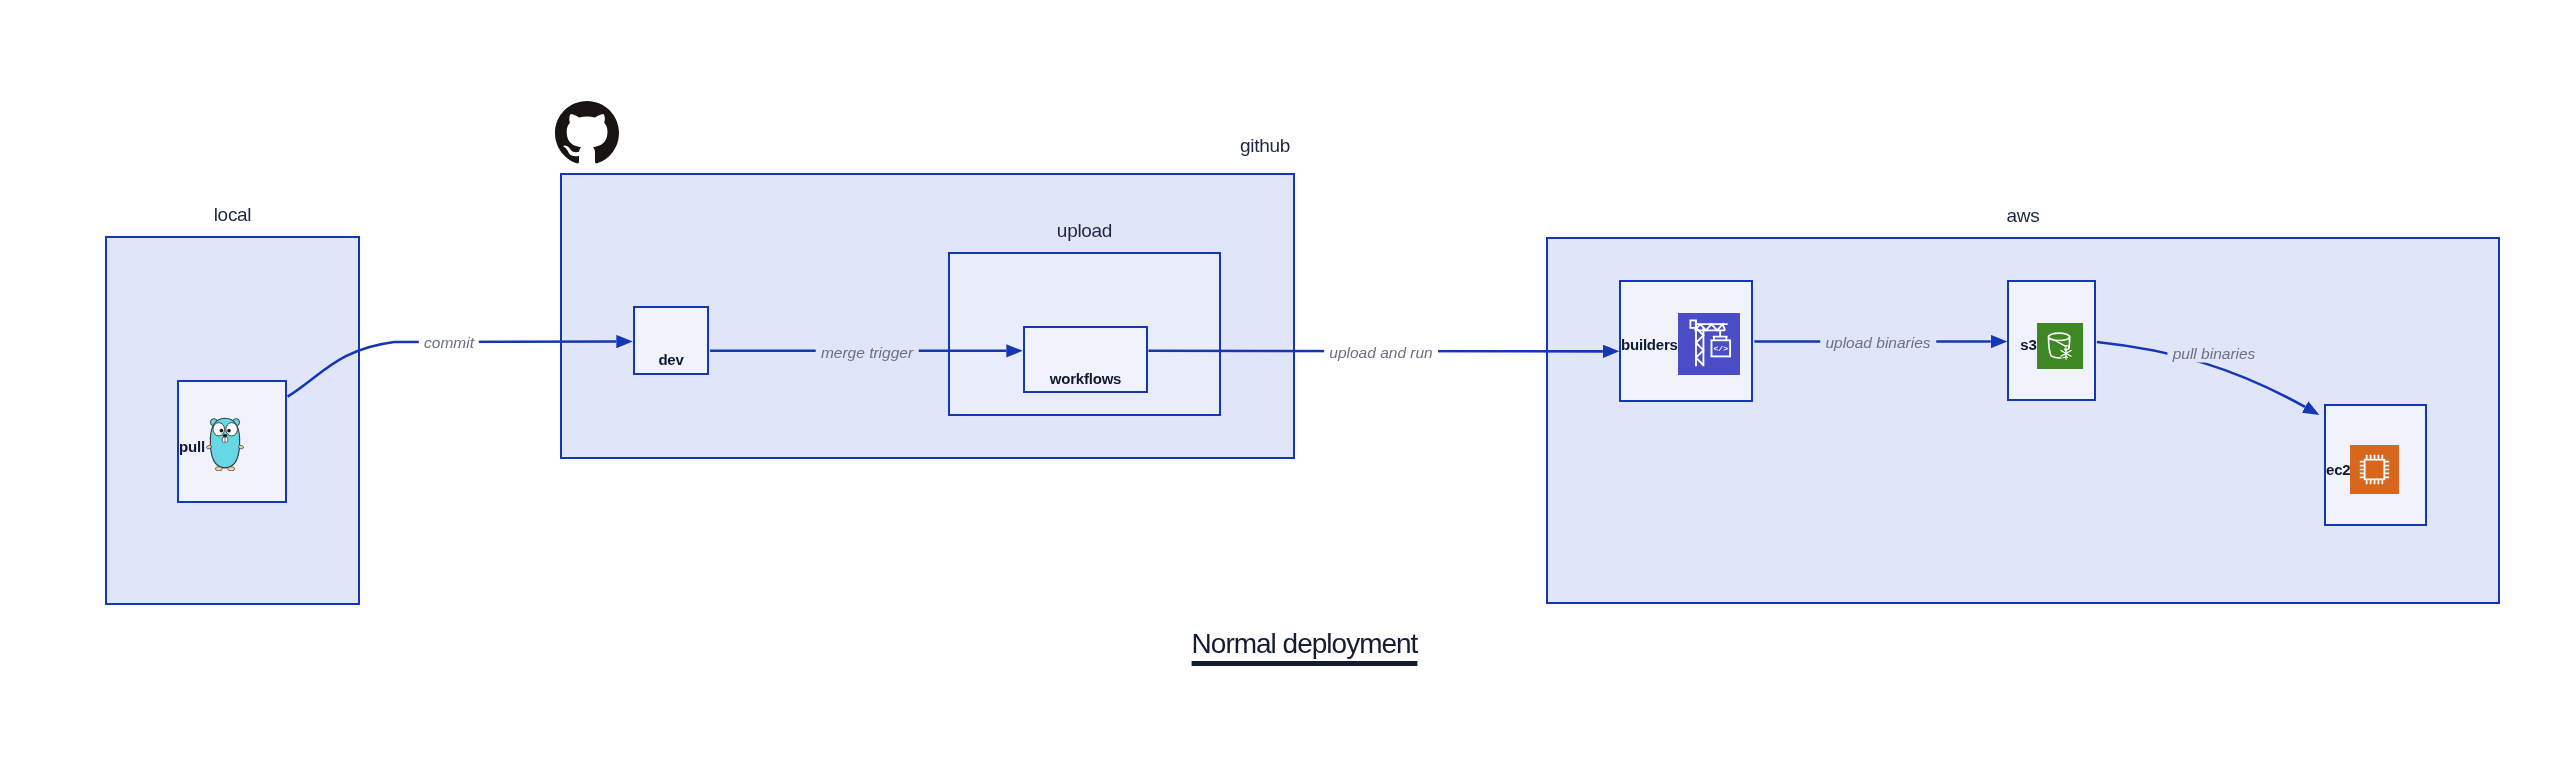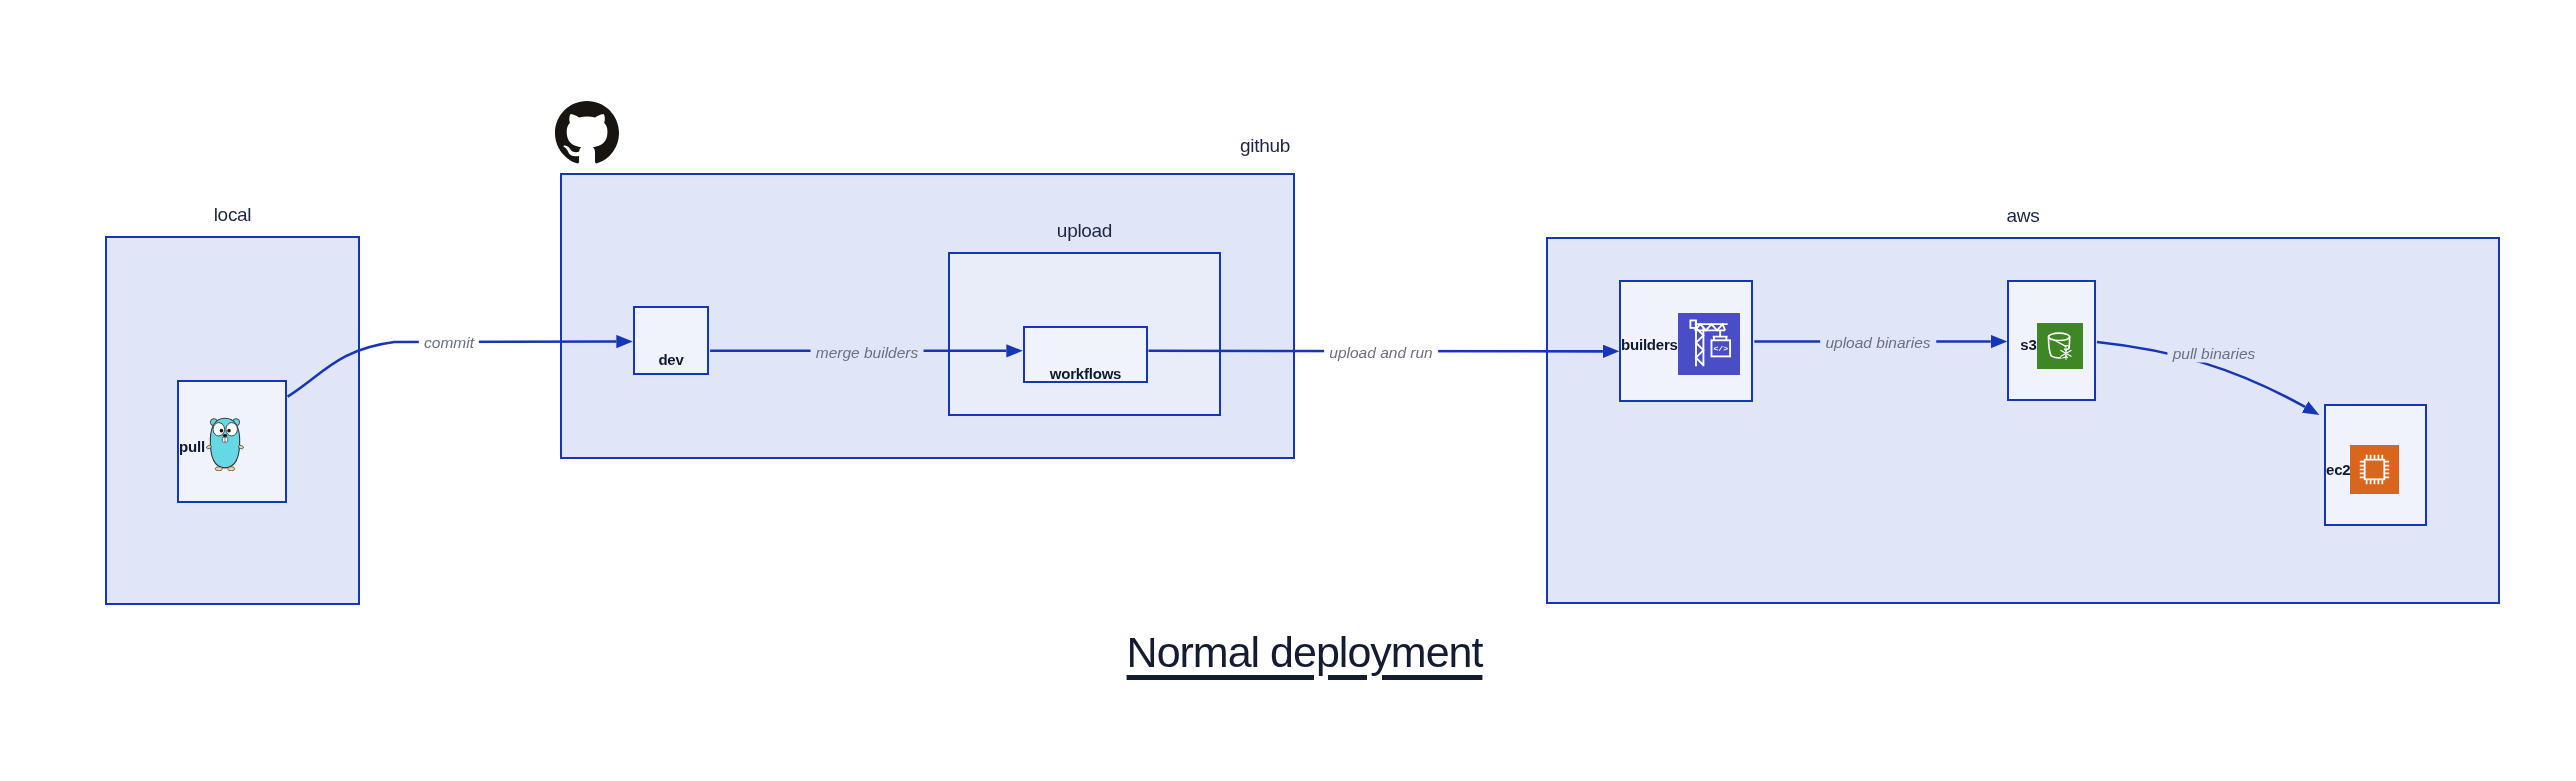--- a/index.html
+++ b/index.html
@@ -22,21 +22,21 @@
   .node-label{font-weight:bold;font-size:15px;color:#0f1930;letter-spacing:-0.2px;margin-top:38px;}
 
   
   .edges{position:absolute;left:0;top:0;z-index:5;pointer-events:none;}
   .edge-label{position:absolute;transform:translate(-50%,-50%);font-style:italic;font-size:15.5px;
               color:#6b7183;padding:0.5px 5.2px;white-space:nowrap;z-index:6;}
   .bg-white{background:#ffffff;}
   .bg-zone{background:#e0e6f8;}
 
   
-  .diagram-title{position:absolute;z-index:4;text-align:center;font-size:43px;letter-spacing:-1px;
+  .diagram-title{position:absolute;z-index:4;text-align:center;font-size:28px;letter-spacing:-1px;
                  color:#141c33;}
   .diagram-title span{text-decoration:underline;text-decoration-thickness:5.2px;text-underline-offset:7.7px;}
 
   .logo{position:absolute;z-index:4;}
 </style>
 </head>
 <body>
 
 <div class="canvas">
 
@@ -71,21 +71,21 @@
       <ellipse cx="45" cy="44" rx="5" ry="3.5" fill="#16161a"></ellipse>
       <rect x="39" y="48" width="12" height="11" rx="2" fill="#ffffff" stroke="#333" stroke-width="1.5"></rect>
       <line x1="45" y1="48" x2="45" y2="59" stroke="#333" stroke-width="1.5"></line>
     </svg>
   </div>
 
   <div class="node node--center" style="left:633px;top:306px;width:76px;height:69px;">
     <div class="node-label">dev</div>
   </div>
 
-  <div class="node node--center" style="left:1023px;top:326px;width:125px;height:57px;">
+  <div class="node node--center" style="left:1023px;top:326px;width:125px;height:67px;">
     <div class="node-label">workflows</div>
   </div>
 
   <div class="node" style="left:1619px;top:280px;width:134px;height:122px;">
     <div class="node-label" style="margin-top:7.2px;">builders</div>
     <svg width="62" height="62" viewBox="0 0 100 100" style="margin-top:5.2px;">
       <rect width="100" height="100" fill="#4a4dc6"></rect>
       <g stroke="#ffffff" stroke-width="3" fill="none">
         <rect x="20" y="12" width="9" height="12"></rect>
         <path d="M29 12 L29 86 M41 24 L41 86"></path>
@@ -147,21 +147,21 @@
     <g stroke="#1537b5" stroke-width="5" fill="none">
       <path d="M558 770 C625 728 655 678 765 664 L1196 663" marker-end="url(#arrow)"></path>
       <path d="M1378 681 L1953 681" marker-end="url(#arrow)"></path>
       <path d="M2229 681 L3111 682" marker-end="url(#arrow)"></path>
       <path d="M3405 663 L3864 663" marker-end="url(#arrow)"></path>
       <path d="M4070 664 C4220 680 4340 715 4474 790" marker-end="url(#arrow)"></path>
     </g>
   </svg>
 
   <div class="edge-label bg-white" style="left:449px;top:342px;">commit</div>
-  <div class="edge-label bg-zone" style="left:867px;top:352px;">merge builders</div>
+  <div class="edge-label bg-zone" style="left:867px;top:352px;">merge trigger</div>
   <div class="edge-label bg-white" style="left:1381px;top:352px;">upload and run</div>
   <div class="edge-label bg-zone" style="left:1878px;top:342px;text-align:center;">upload binaries</div>
   <div class="edge-label bg-zone" style="left:2214px;top:353px;">pull binaries</div>
 
   <div class="diagram-title" style="left:944px;width:721px;top:628px;">
     <span>Normal deployment</span>
   </div>
 
 </div>
 

